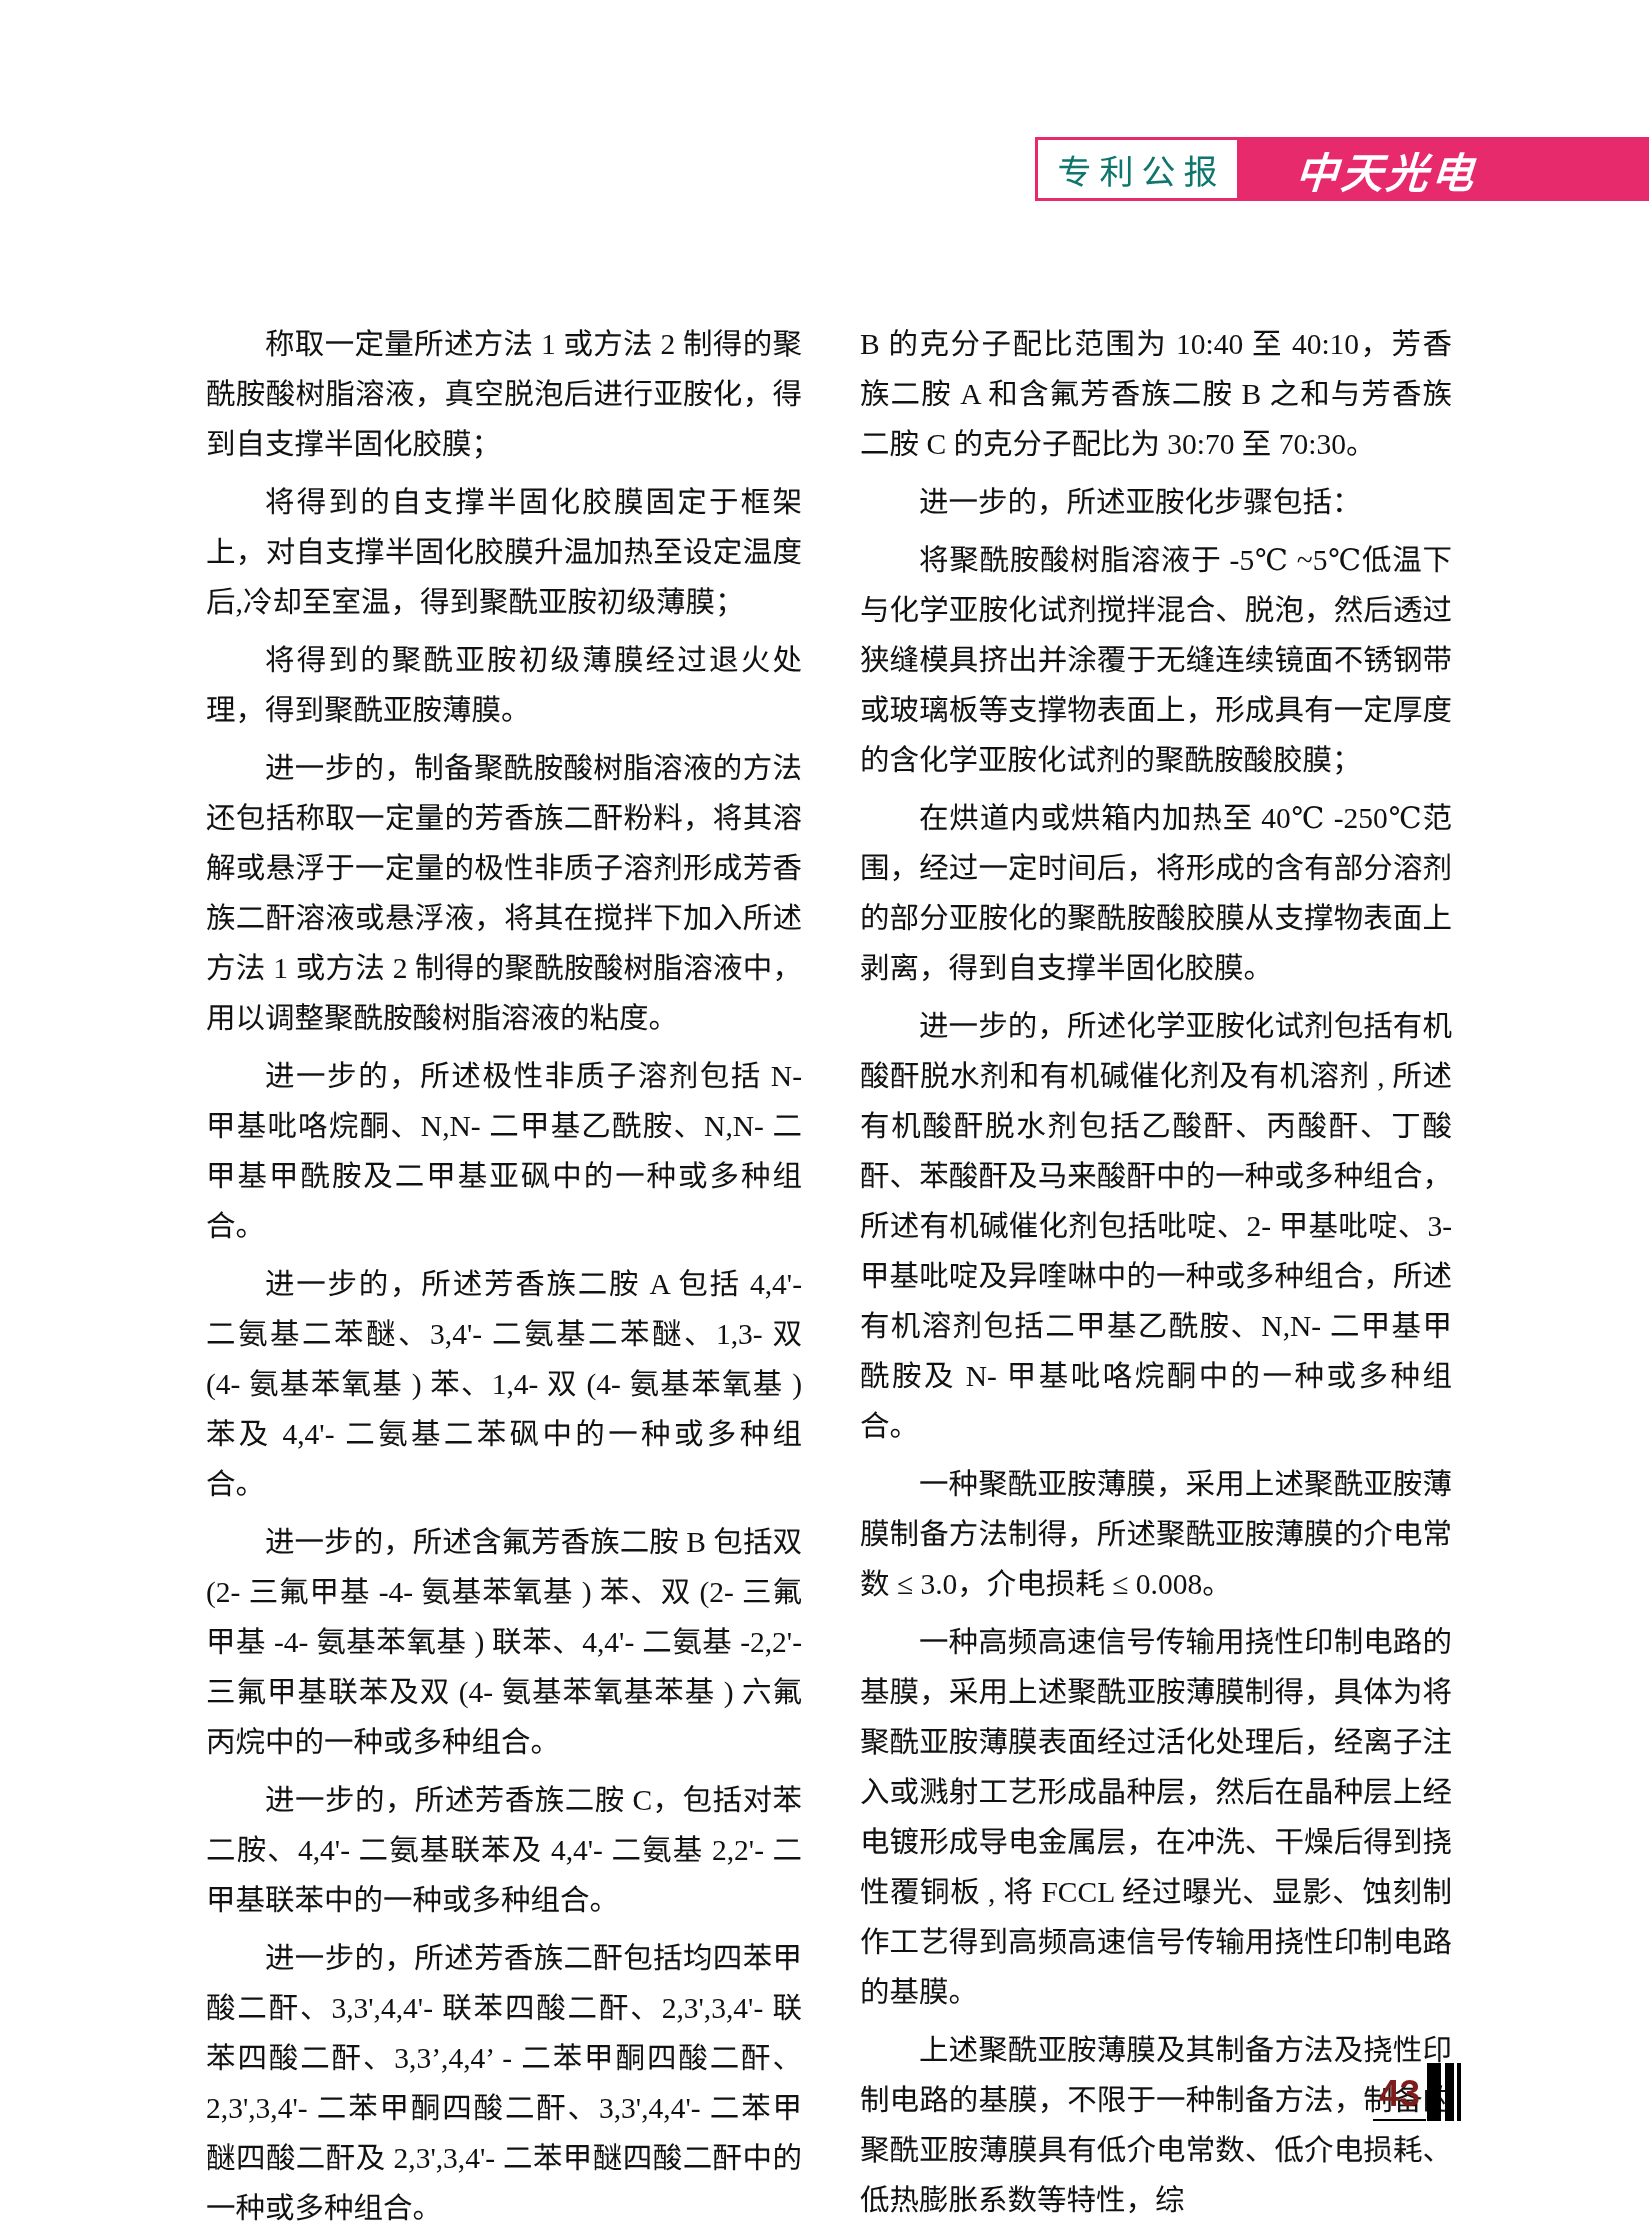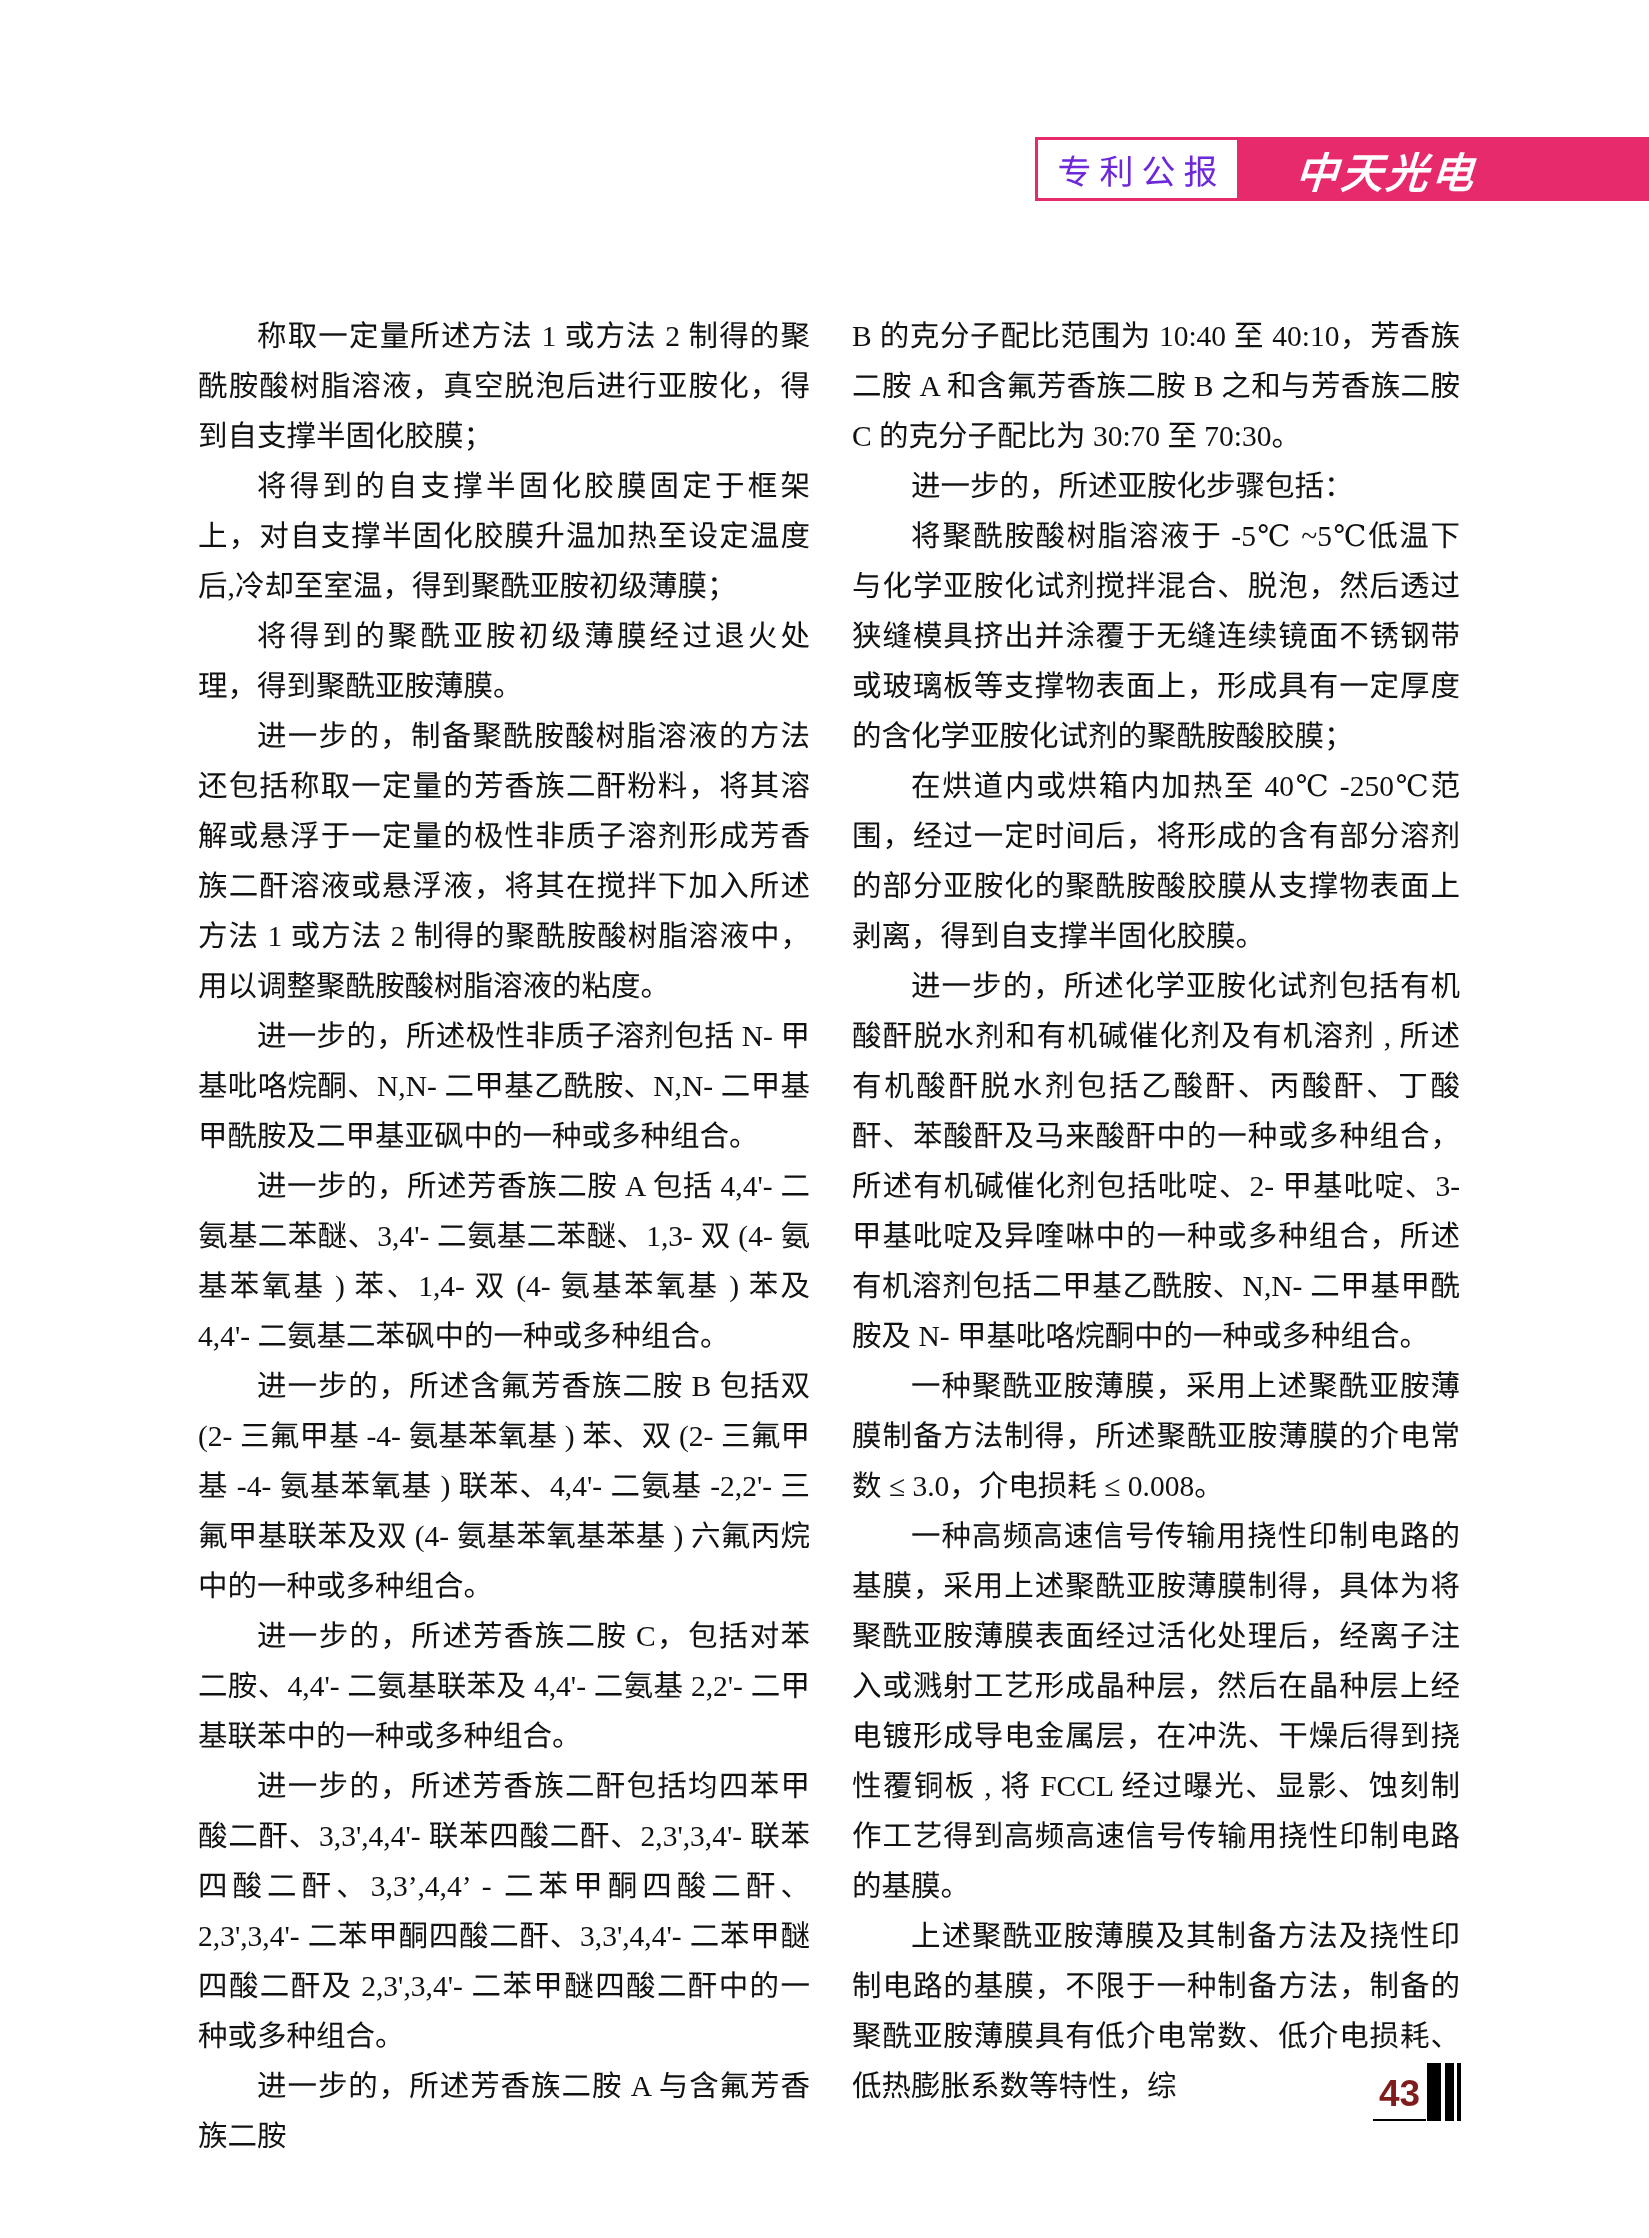--- a/index.html
+++ b/index.html
@@ -19,21 +19,21 @@
     left: 1035px; top: 137px;
     width: 205px; height: 64px;
     box-sizing: border-box;
     border: 3.2px solid #E62A6B;
     background: #ffffff;
     display: flex; align-items: center; justify-content: center;
   }
   .header-badge .badge-label {
     font-family: "Liberation Sans", "DejaVu Sans", sans-serif;
     font-size: 34px;
-    color: #6d28d9;
+    color: #0f766e;
     letter-spacing: 8px;
     text-indent: 8px;
     white-space: nowrap;
   }
   .header-banner {
     position: absolute;
     left: 1240px; top: 137px;
     width: 409px; height: 64px;
     background: #E62A6B;
     display: flex; align-items: center;
@@ -53,21 +53,21 @@
   
   .column {
     position: absolute;
     top: 311px;
     font-size: 29.5px;
     line-height: 50px;
     text-align: justify;
   }
   .column-left  { left: 198px;  width: 612px; }
   .column-right { left: 852px; width: 608px; }
-  .para { margin: 0; padding: 0; overflow-wrap: break-word; }
+  .para { margin: 8px; padding: 0; overflow-wrap: break-word; }
   .para.indent { text-indent: 2em; }
 
   
   .footer-text {
     position: absolute;
     top: 2053px;
     right: 296px;
     text-align: right;
     font-size: 21.5px;
     line-height: 24px;

